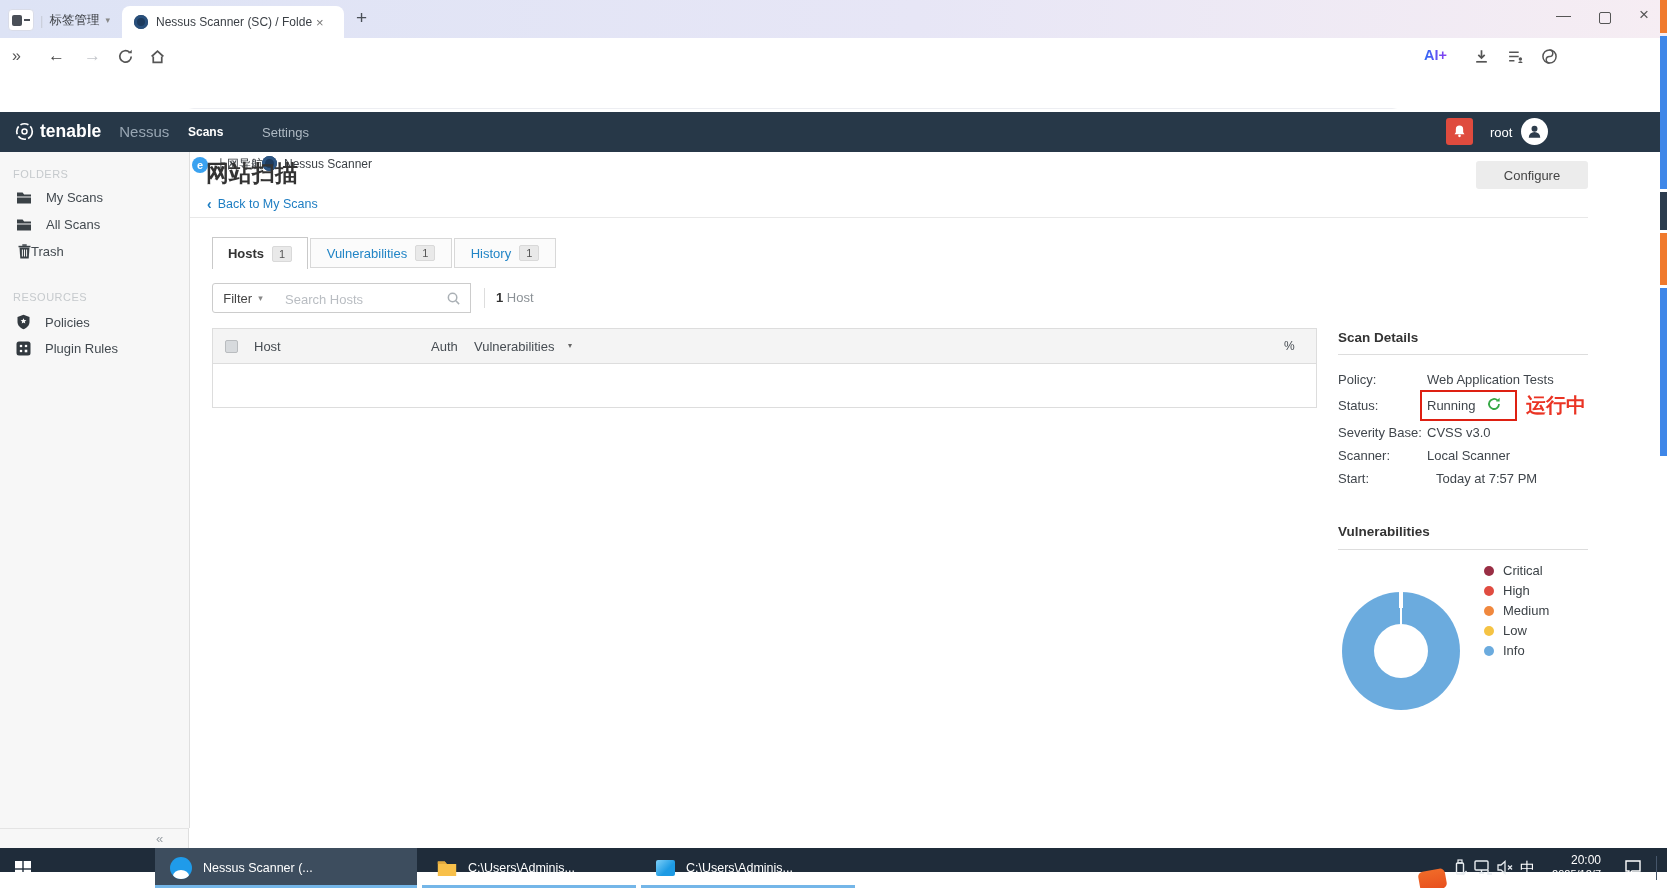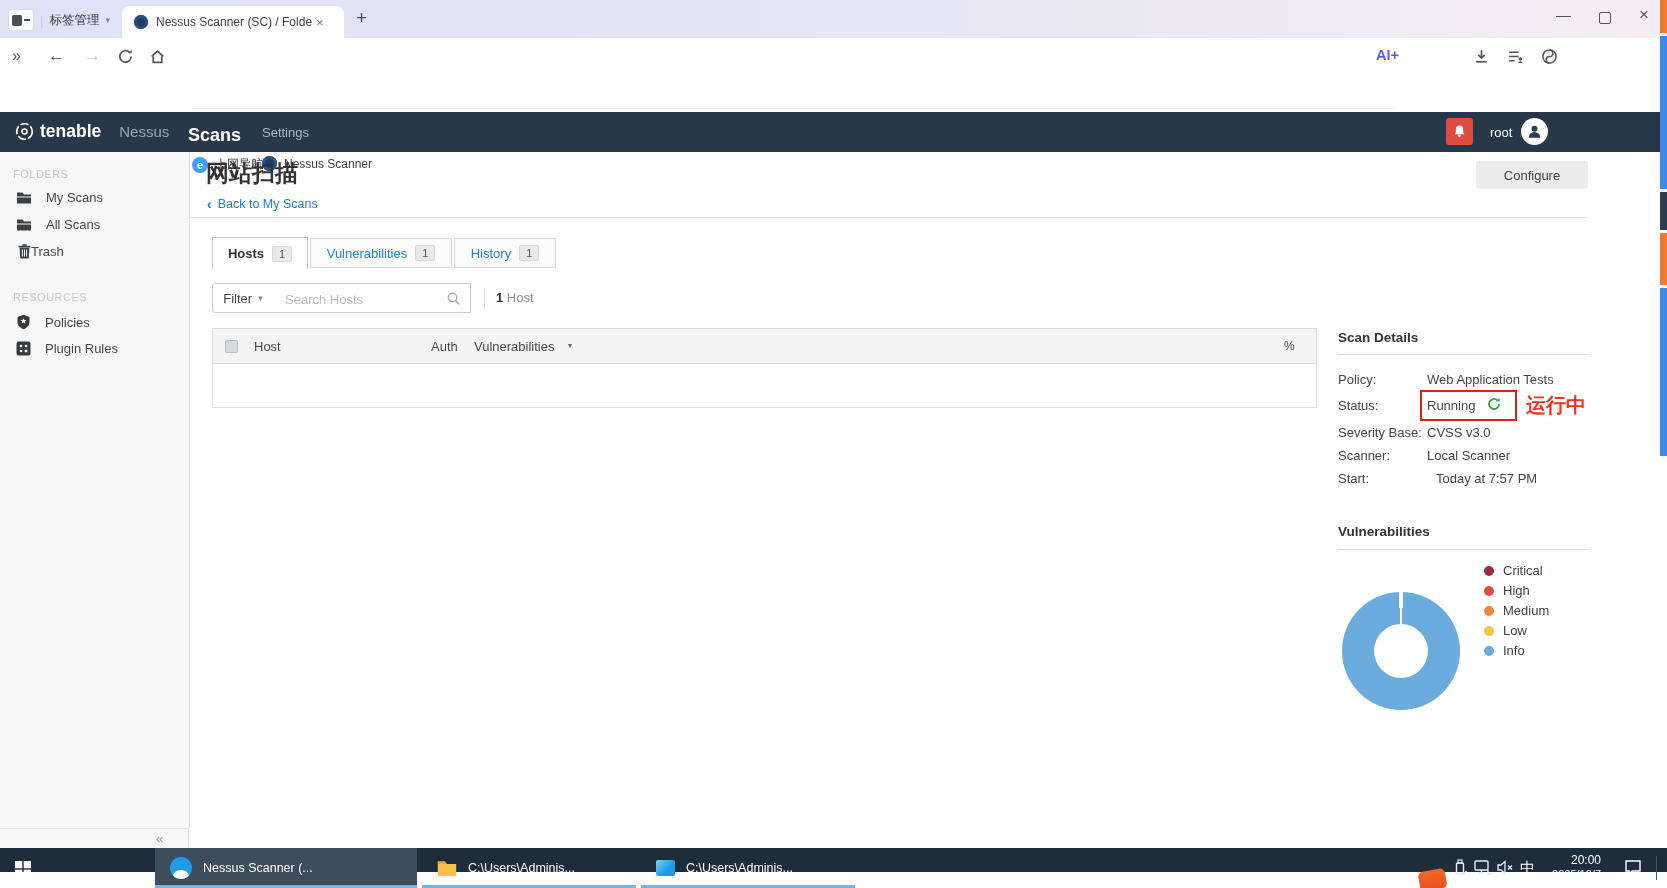--- a/index.html
+++ b/index.html
@@ -127,21 +127,21 @@
         </svg>
     </span>
     <span class="abs" style="left:1163px;top:6px;">
       <svg width="15" height="15" viewBox="0 0 16 16">
           <path d="M9 1 3.8 9H7l-1 6L12.2 7H9z" fill="none" stroke="#666" stroke-width="1.3"></path>
         </svg>
     </span>
     <span class="abs" style="left:1197px;top:3px;font-size:15px;color:#555;">☆</span>
   </div>
 
-  <span class="abs" style="left:1376px;top:9px;font-size:14.5px;font-weight:bold;background:linear-gradient(90deg,#2f6bf6,#8b3ef0);-webkit-background-clip:text;background-clip:text;color:transparent;">AI+</span>
+  <span class="abs" style="left:1424px;top:9px;font-size:14.5px;font-weight:bold;background:linear-gradient(90deg,#2f6bf6,#8b3ef0);-webkit-background-clip:text;background-clip:text;color:transparent;">AI+</span>
   <span class="abs" style="left:1473px;top:10px;">
     <svg width="17" height="17" viewBox="0 0 16 16">
         <path d="M8 2v7M5 6.5 8 9.5l3-3" fill="none" stroke="#555" stroke-width="1.6"></path>
         <path d="M3 13h10" stroke="#555" stroke-width="1.6"></path>
       </svg>
   </span>
   <span class="abs" style="left:1507px;top:10px;">
     <svg width="17" height="17" viewBox="0 0 16 16">
         <path d="M2 4h9M2 8h9M2 12h5" stroke="#555" stroke-width="1.6"></path>
         <circle cx="12.6" cy="10.4" r="1.6" fill="#555"></circle>
@@ -180,21 +180,21 @@
   <div class="abs flex" style="left:14px;top:9px;">
     <span>
       <svg width="21" height="21" viewBox="0 0 20 20">
           <circle cx="10" cy="10" r="7.4" fill="none" stroke="#fff" stroke-width="1.6" stroke-dasharray="8 2.2"></circle>
           <circle cx="10" cy="10" r="2.4" fill="none" stroke="#fff" stroke-width="1.4"></circle>
         </svg>
     </span>
     <span style="font-size:17.5px;font-weight:bold;color:#fff;margin-left:5px;">tenable</span>
     <span style="font-size:15px;color:#98a6b3;margin-left:18px;">Nessus</span>
   </div>
-  <span class="abs" style="left:188px;top:13px;font-size:18px;font-weight:bold;color:#fff;">Scans</span>
+  <span class="abs" style="left:188px;top:13px;font-size:12px;font-weight:bold;color:#fff;">Scans</span>
   <span class="abs" style="left:262px;top:13px;font-size:13px;color:#aeb9c3;">Settings</span>
 
   <div class="abs" style="left:1446px;top:6px;width:27px;height:27px;background:#df4b3e;border-radius:3px;display:flex;align-items:center;justify-content:center;">
     <span>
       <svg width="15" height="15" viewBox="0 0 16 16">
           <path d="M8 1.6a3.9 3.9 0 0 0-3.9 3.9v3.2L2.7 10.9h10.6L11.9 8.7V5.5A3.9 3.9 0 0 0 8 1.6z" fill="#fff"></path>
           <circle cx="8" cy="12.6" r="1.4" fill="#fff"></circle>
         </svg>
     </span>
   </div>

